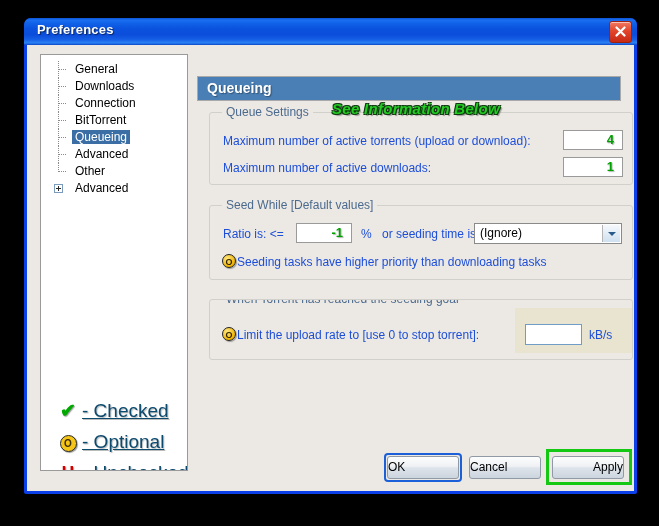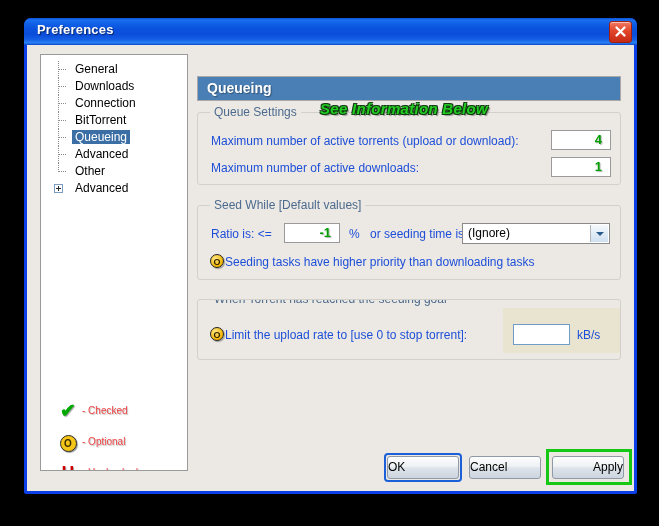--- a/index.html
+++ b/index.html
@@ -90,22 +90,23 @@
     cursor:pointer;
   }
   .expander .h{position:absolute;left:1px;top:3px;width:5px;height:1px;background:#2a2a2a;}
   .expander .v{position:absolute;left:3px;top:1px;width:1px;height:5px;background:#2a2a2a;}
 
   
   #legend{position:absolute;left:13px;top:340px;width:140px;}
   .legend-row{height:31px;display:flex;align-items:center;}
   .legend-row .lg-ico{width:28px;text-align:center;font-size:17px;font-weight:bold;}
   .legend-row .lg-txt{
-    font-size:10px;color:#ef4444;
+    font-size:19px;color:#0c4a6e;
     text-shadow:1px 1px 1px rgba(120,120,120,.5);
+    text-decoration:underline;
   }
   .ico-check{color:#00a800;font-size:19px;text-shadow:1px 1px 1px rgba(90,90,90,.6);}
   .ico-opt{
     display:inline-block;width:15px;height:15px;line-height:15px;
     border-radius:50%;background:#f5c518;border:1.5px solid #2b2b2b;
     color:#3a2a00;font-size:10px;font-weight:bold;text-align:center;
     box-shadow:1px 1px 1px rgba(90,90,90,.6);
   }
   .ico-unchk{color:#d00000;font-size:17px;font-weight:bold;text-shadow:1px 1px 1px rgba(90,90,90,.6);}
 
@@ -114,21 +115,21 @@
   #page-header{
     position:absolute;left:0;top:22px;width:424px;height:25px;
     background:#4a7fb5;border:1px solid #a9a9a9;box-sizing:border-box;
   }
   #page-header span{
     position:absolute;left:9px;top:3px;color:#fff;font-size:14px;font-weight:bold;
     text-shadow:1px 1px 1px rgba(0,0,0,.35);
   }
 
   .groupbox{
-    position:absolute;left:0;width:424px;box-sizing:border-box;
+    position:absolute;left:12px;width:424px;box-sizing:border-box;
     border:1px solid #d2d0cb;border-radius:3px;
   }
   .gb-title{
     position:absolute;left:12px;top:-8px;
     background:#ece9e4;padding:0 4px;
     font-size:12px;color:#4c6a8e;
   }
   .gb-extra{
     position:absolute;left:118px;top:-13px;
     background:transparent;padding:0 4px;

